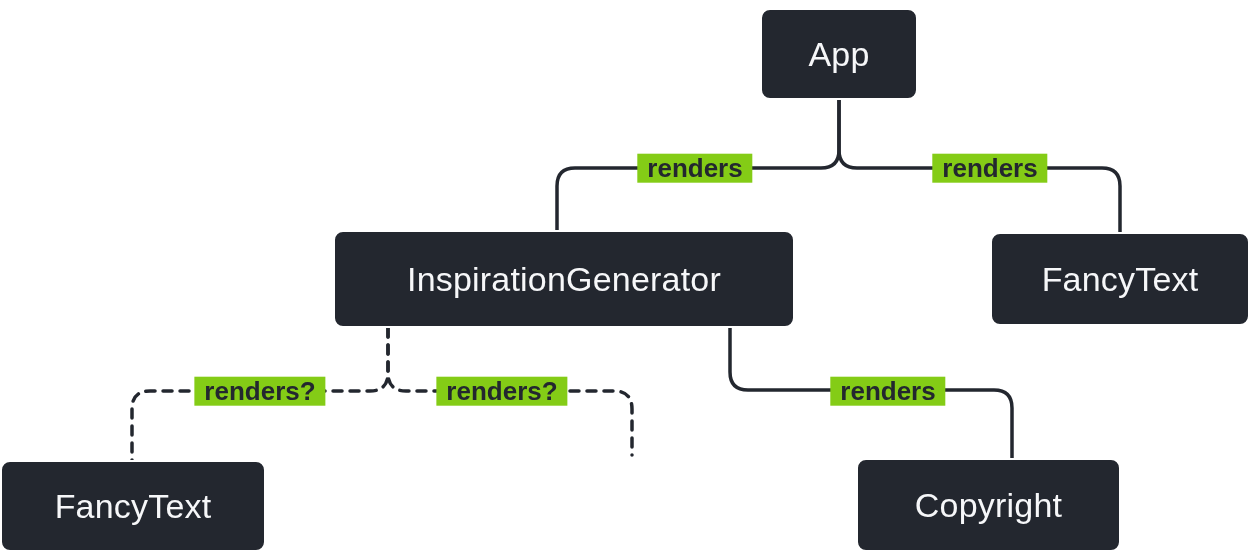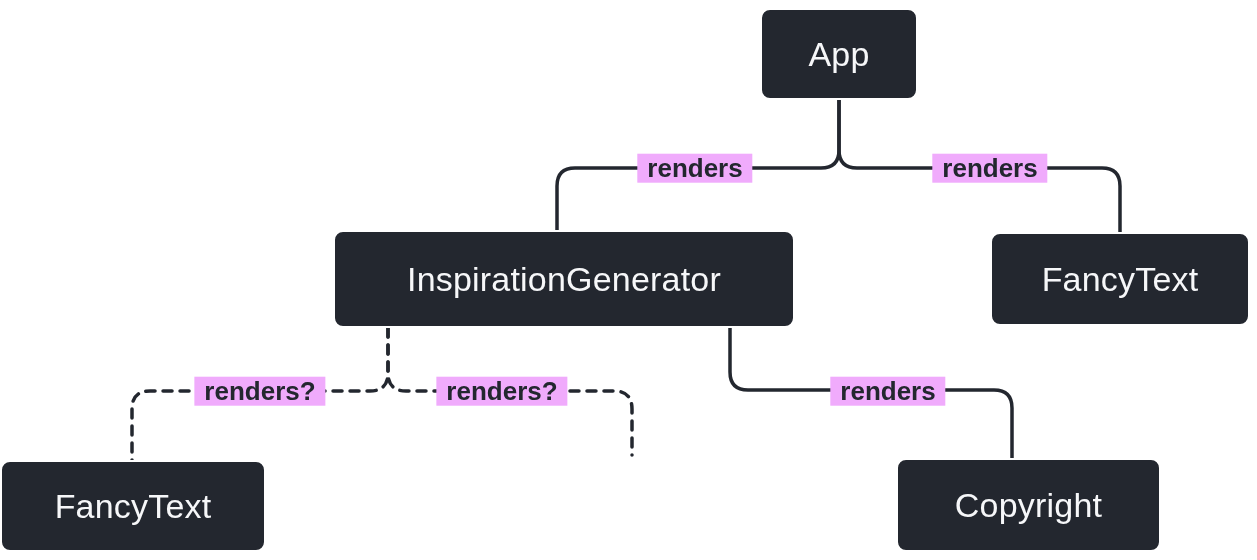--- a/index.html
+++ b/index.html
@@ -38,35 +38,35 @@
     align-items: center;
     justify-content: center;
     font-size: 34px;
     font-weight: 400;
     letter-spacing: 0.2px;
     white-space: nowrap;
   }
   .edge-label {
     position: absolute;
     transform: translate(-50%, -50%);
-    background: #f0abfc;
+    background: #84cc16;
     color: #23272f;
     font-size: 26px;
     font-weight: 700;
     padding: 0 10px;
     white-space: nowrap;
     line-height: 1.1;
   }
   
   .node-app                  { left: 760px; top: 8px;   width: 158px; height: 92px; }
   .node-inspiration          { left: 333px; top: 230px; width: 462px; height: 98px; }
   .node-fancytext-top        { left: 990px; top: 232px; width: 260px; height: 94px; }
   .node-fancytext-bottom     { left: 0px;   top: 460px; width: 266px; height: 92px; }
   .node-color                { left: 540px; top: 455px; width: 180px; height: 97px; }
-  .node-copyright            { left: 896px; top: 458px; width: 265px; height: 94px; }
+  .node-copyright            { left: 856px; top: 458px; width: 265px; height: 94px; }
   
   .label-app-inspiration     { left: 695px;  top: 168px; }
   .label-app-fancytext       { left: 990px;  top: 168px; }
   .label-insp-fancytext      { left: 260px;  top: 391px; }
   .label-insp-color          { left: 502px;  top: 391px; }
   .label-insp-copyright      { left: 888px;  top: 391px; }
 </style>
 </head>
 <body>
 

